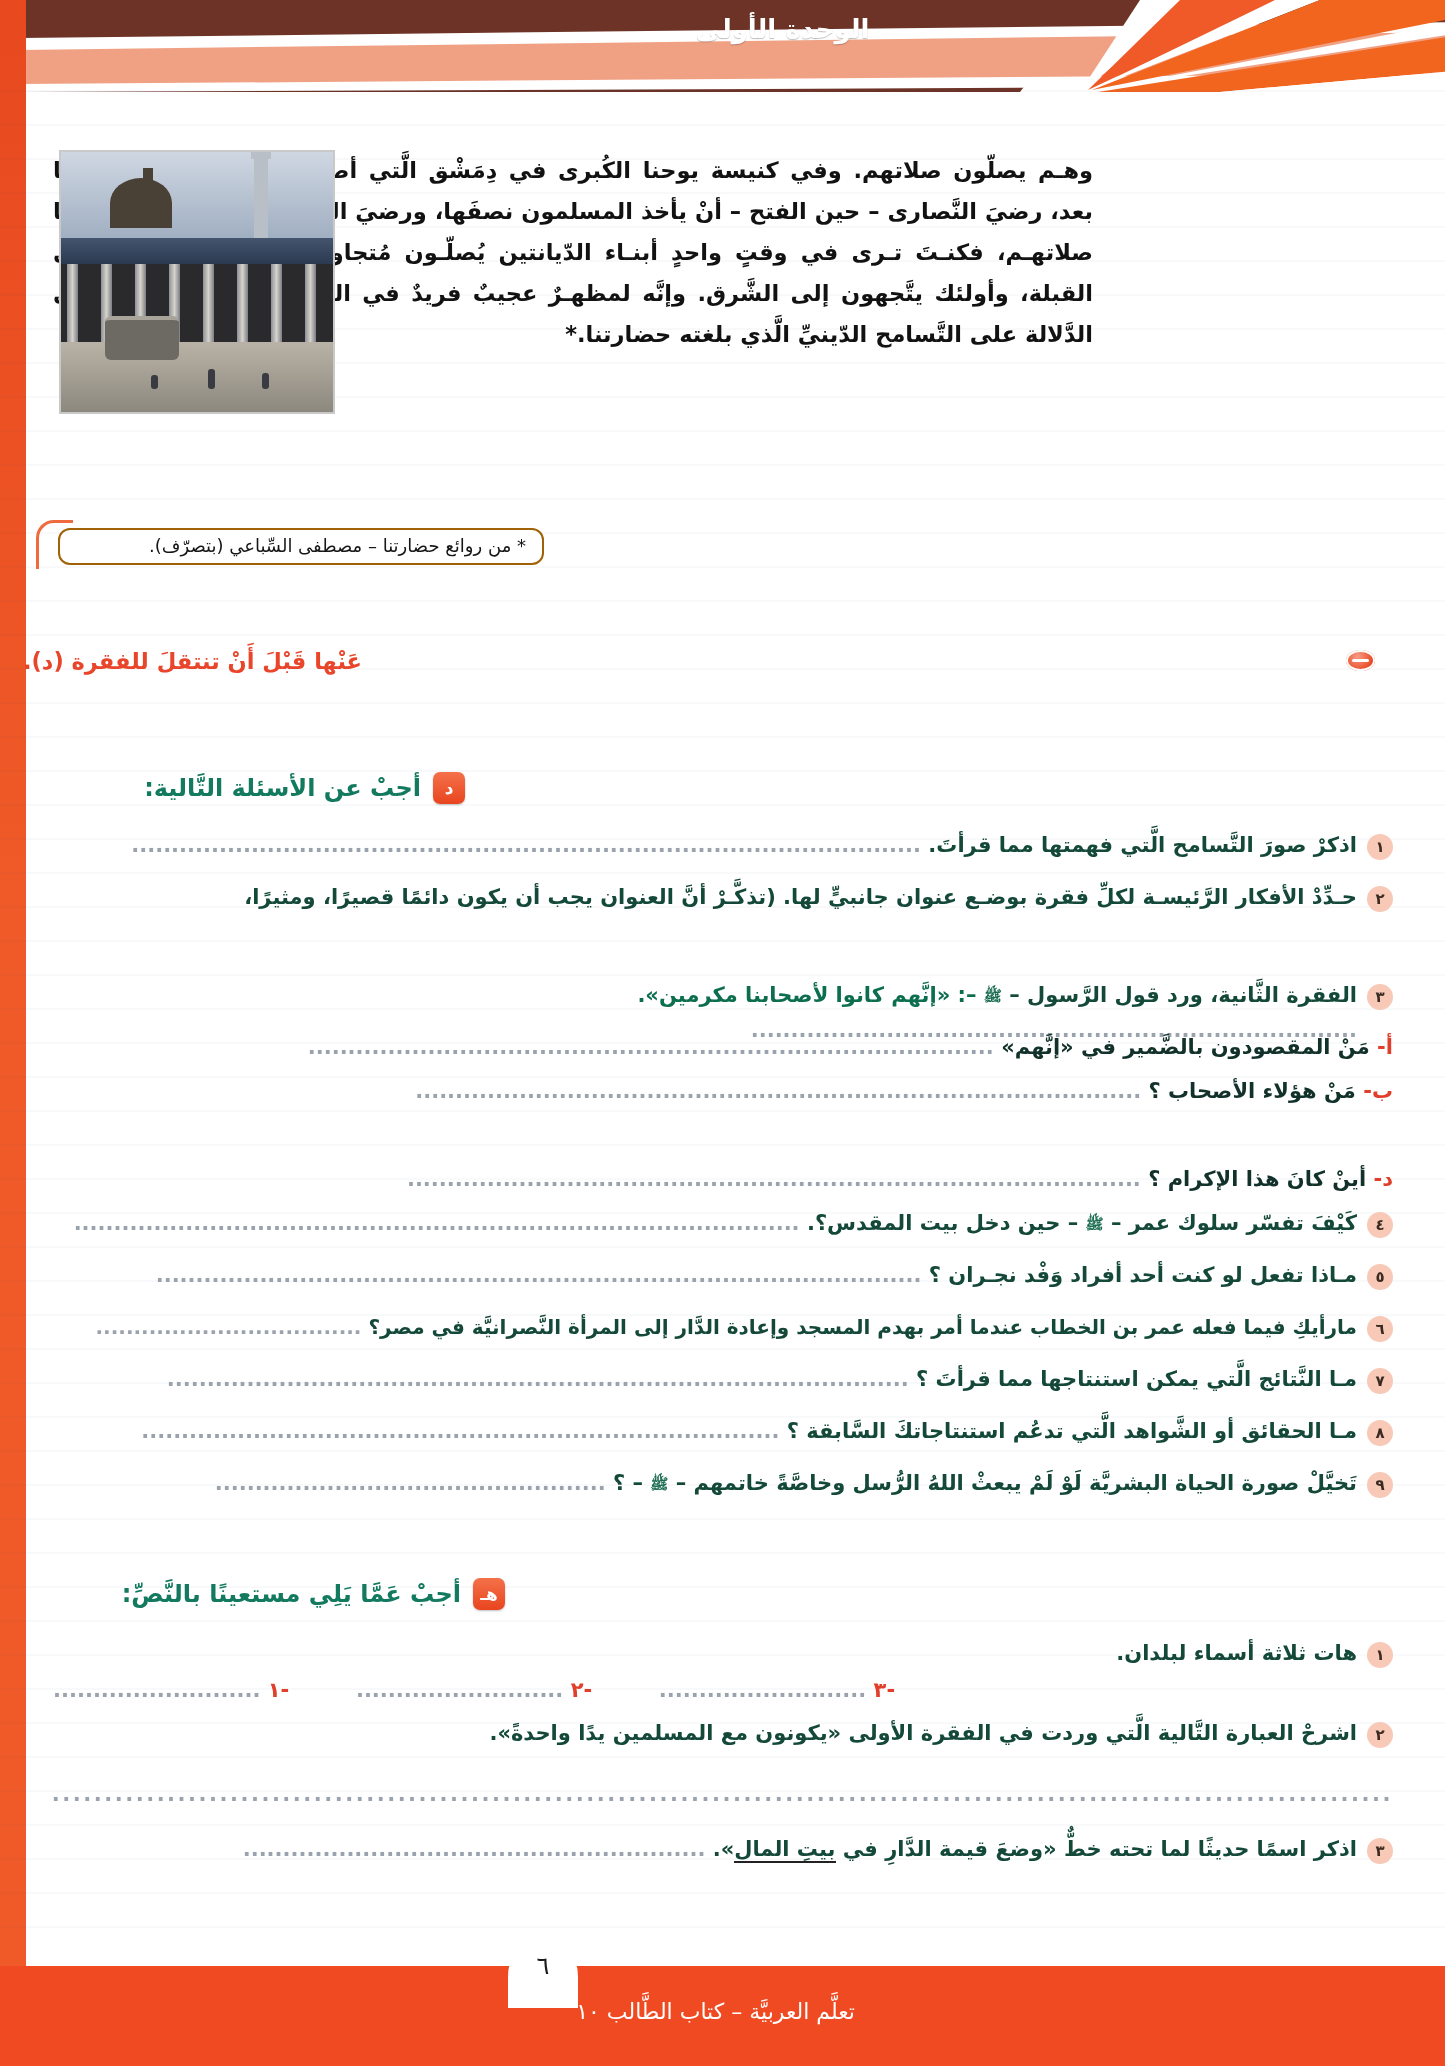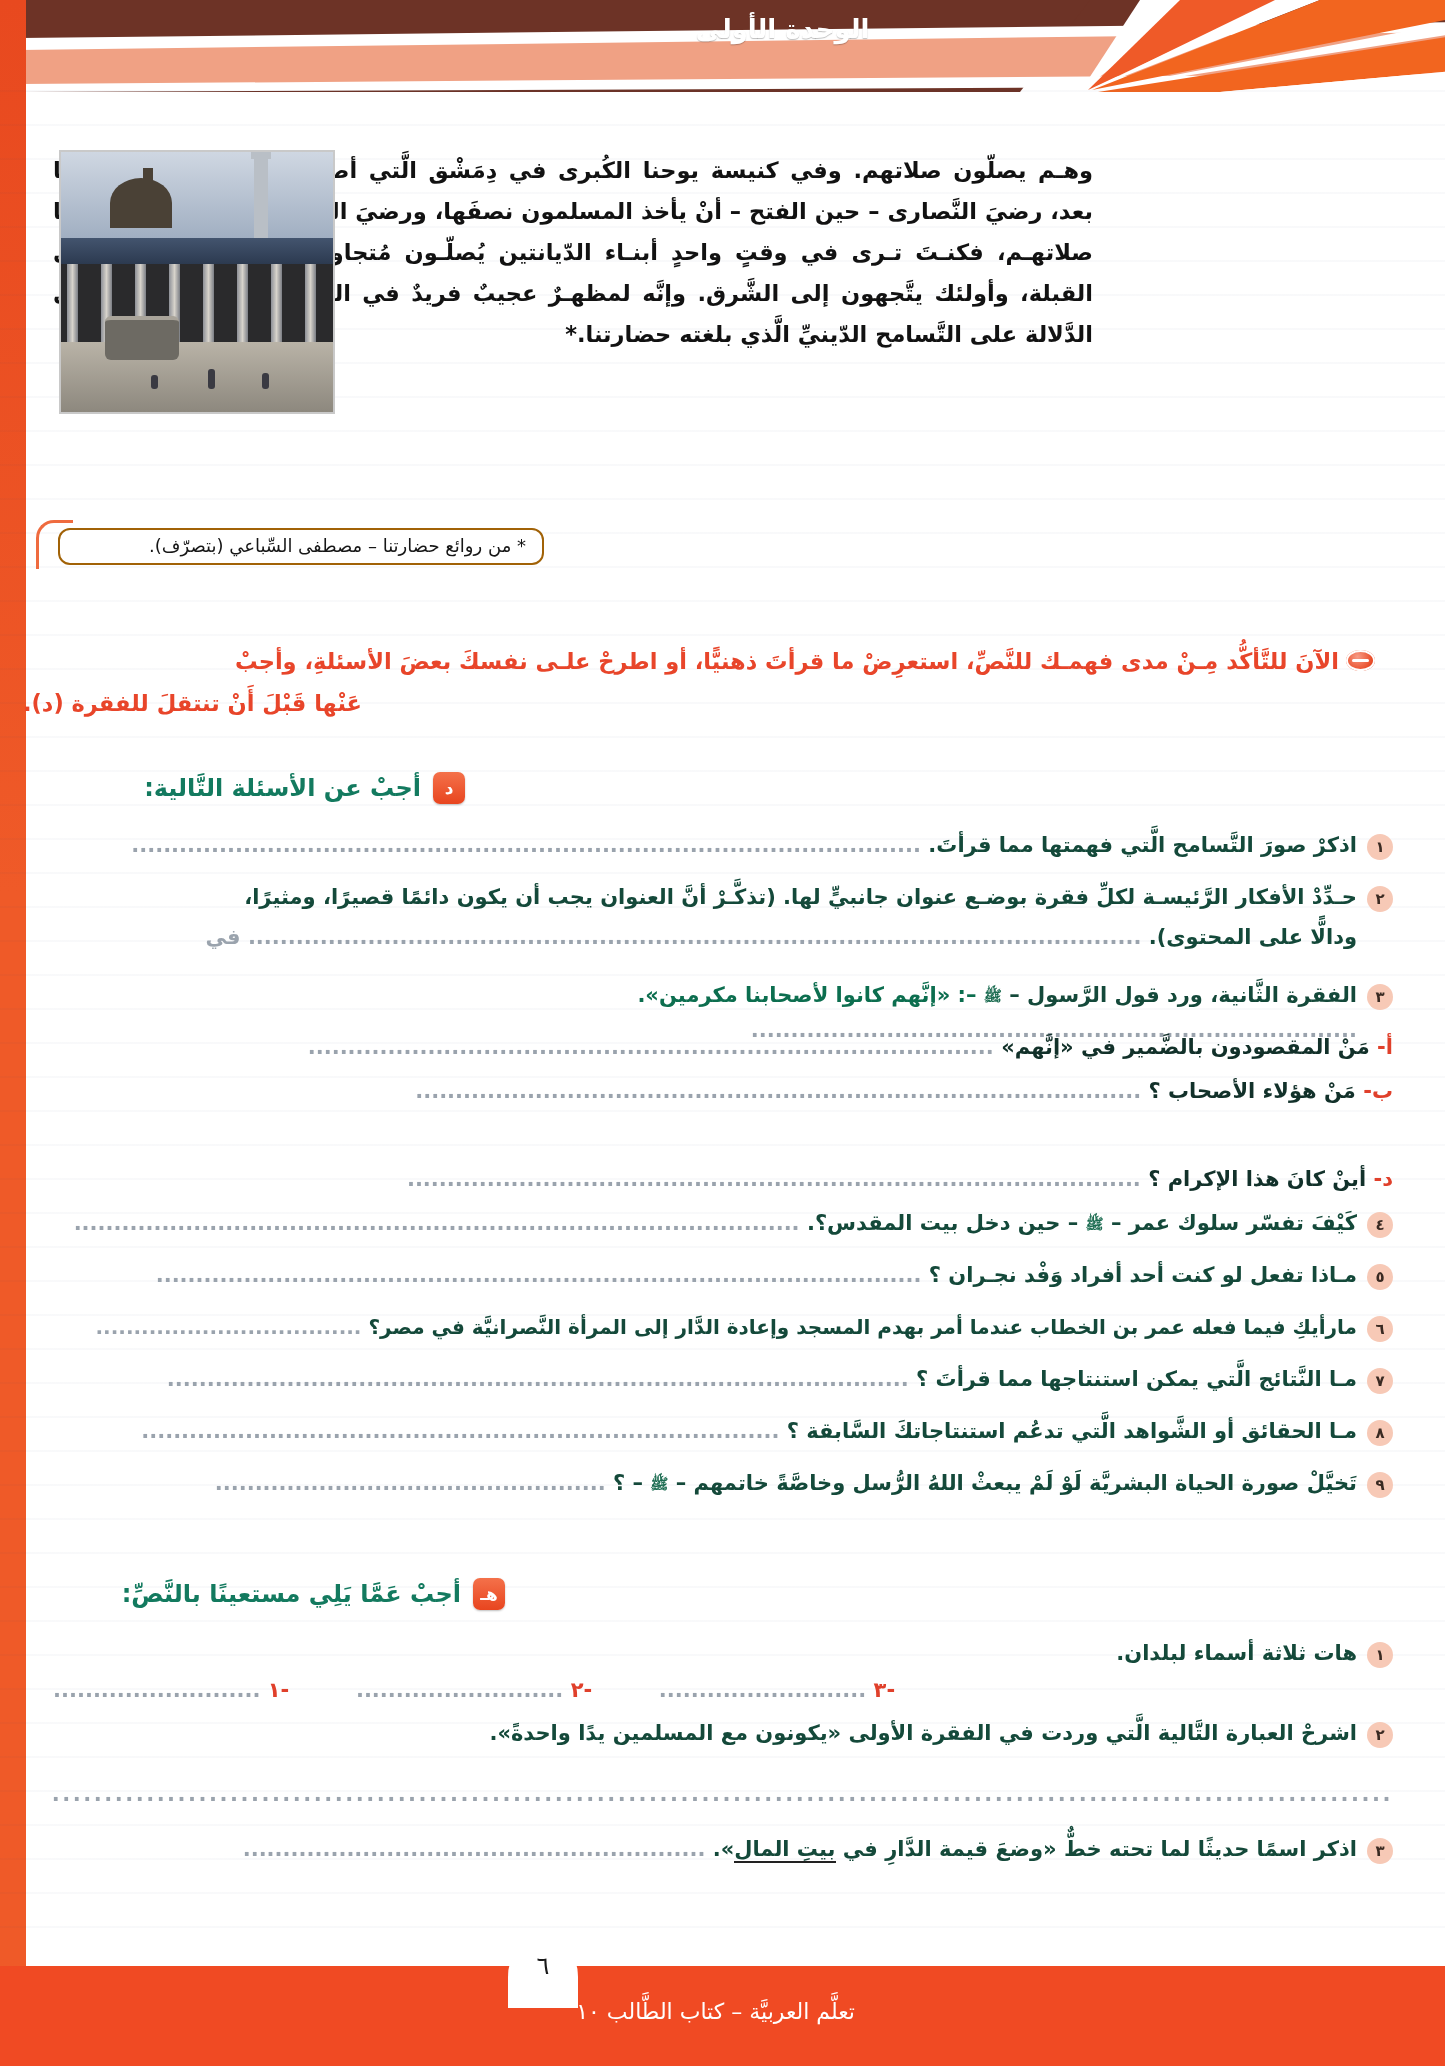--- a/index.html
+++ b/index.html
@@ -269,48 +269,40 @@
     </div>
   </div>
 
   <div class="foot-arc"></div>
   <div class="footnote-box">
     <span>* من روائع حضارتنا – مصطفى السِّباعي (بتصرّف).</span>
   </div>
 
   <div class="instr">
     <span class="instr-dot"></span>
-    <div>الآنَ للتَّأكُّد مِـنْ مدى فهمـك للنَّصِّ، استعرِضْ ما قرأتَ ذهنيًّا، أو اطرحْ علـى نفسكَ بعضَ الأسئلةِ، وأجبْ</div>
     <div class="instr-l2">عَنْها قَبْلَ أَنْ تنتقلَ للفقرة (د).</div>
   </div>
 
   <div class="sec" style="right:980px;top:772px;">
     <div class="sec-badge">د</div>
     <div class="sec-text">أجبْ عن الأسئلة التَّالية:</div>
   </div>
 
   <div class="qrow" style="top:828px;">
     <div class="qnum">١</div>
     <div class="qbody">
       <span>اذكرْ صورَ التَّسامح الَّتي فهمتها مما قرأتَ.</span>
       <span class="dots">...................................................................................................</span>
     </div>
   </div>
 
   <div class="qrow" style="top:880px;">
     <div class="qnum">٢</div>
     <div class="qbody">
       <span>حـدِّدْ الأفكار الرَّئيسـة لكلِّ فقرة بوضـع عنوان جانبيٍّ لها. (تذكَّـرْ أنَّ العنوان يجب أن يكون دائمًا قصيرًا، ومثيرًا،</span>
-    </div>
-  </div>
-  <div class="qrow" style="top:920px;">
-    <div class="qnum" style="visibility:hidden"></div>
-    <div class="qbody">
-      <span>ودالًّا على المحتوى).</span>
-      <span class="dots">................................................................................................................ في</span>
     </div>
   </div>
 
   <div class="qrow" style="top:978px;">
     <div class="qnum">٣</div>
     <div class="qbody">
       <span>الفقرة الثَّانية، ورد قول الرَّسول –</span>
       <span class="salla">ﷺ</span>
       <span class="quote">–: «إنَّهم كانوا لأصحابنا مكرمين».</span>
       <span class="dots">............................................................................</span>

